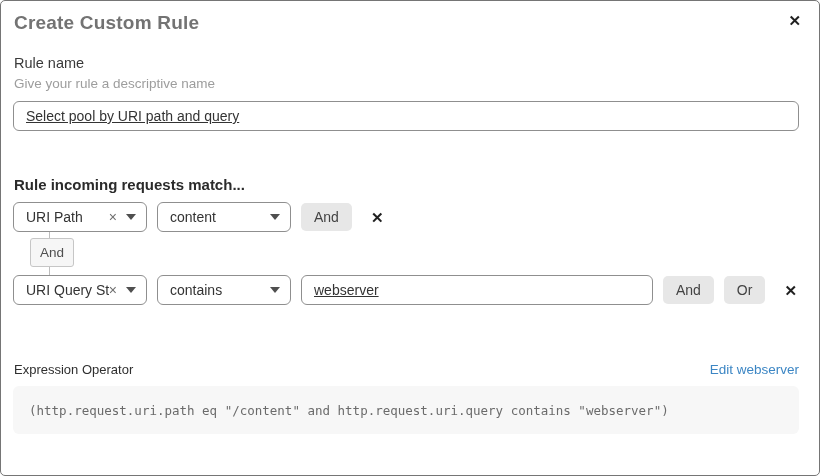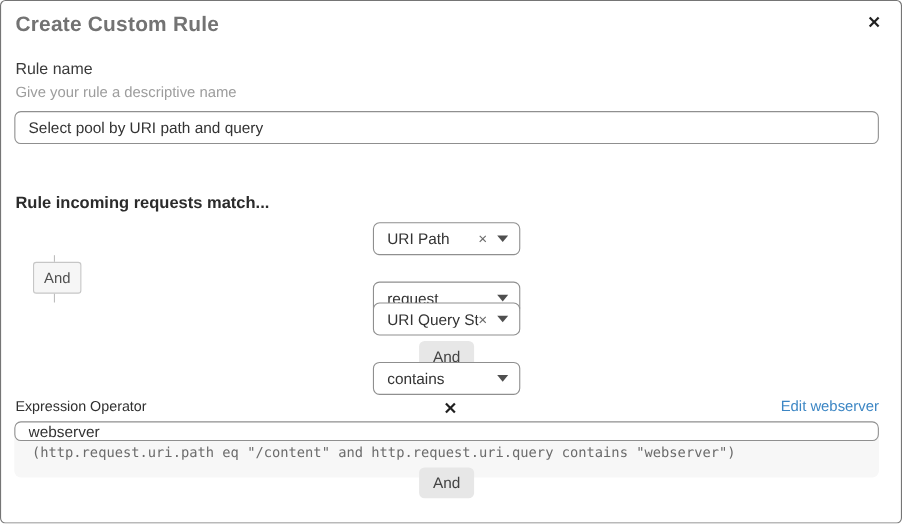--- a/index.html
+++ b/index.html
@@ -48,27 +48,28 @@
     width: 100%;
     height: 30px;
     border: 1px solid #8f8f8f;
     border-radius: 6px;
     padding: 0 12px;
     font-size: 14px;
     color: #333;
     background: #fff;
     font-family: "Liberation Sans", sans-serif;
     outline: none;
+    text-decoration: underline;
   }
   .name-input { margin-top: 10px; }
   .match-heading { margin: 45px 0 0 1px; font-size: 15px; font-weight: 700; color: #2b2b2b; }
   .col-labels { display: flex; margin: 16px 0 0 1px; font-size: 13px; color: #3a3a3a; }
   .col-labels .col-field { width: 144px; }
   .col-labels .col-operator { width: 143px; }
-  .match-row { display: flex; align-items: center; gap: 24px; margin-top: 9px; height: 30px; flex-direction: column; }
+  .match-row { display: flex; align-items: center; gap: 10px; margin-top: 9px; height: 30px; }
   .select-box {
     width: 134px;
     flex: none;
     height: 30px;
     border: 1px solid #8f8f8f;
     border-radius: 6px;
     display: flex;
     align-items: center;
     padding: 0 10px 0 12px;
     background: #fff;
@@ -190,21 +191,21 @@
     <h2 class="match-heading">Rule incoming requests match...</h2>
 
 
     <div class="match-row">
       <div class="select-box">
         <span class="sel-text">URI Path</span>
         <span class="clear-x">×</span>
         <span class="caret"></span>
       </div>
       <div class="select-box">
-        <span class="sel-text">request</span>
+        <span class="sel-text">content</span>
         <span class="caret"></span>
       </div>
       <button class="conn-btn">And</button>
       <button class="remove-btn">✕</button>
     </div>
 
     <div class="joiner-wrap">
       <div class="vline vline-top"></div>
       <div class="joiner-badge">And</div>
       <div class="vline vline-bottom"></div>

